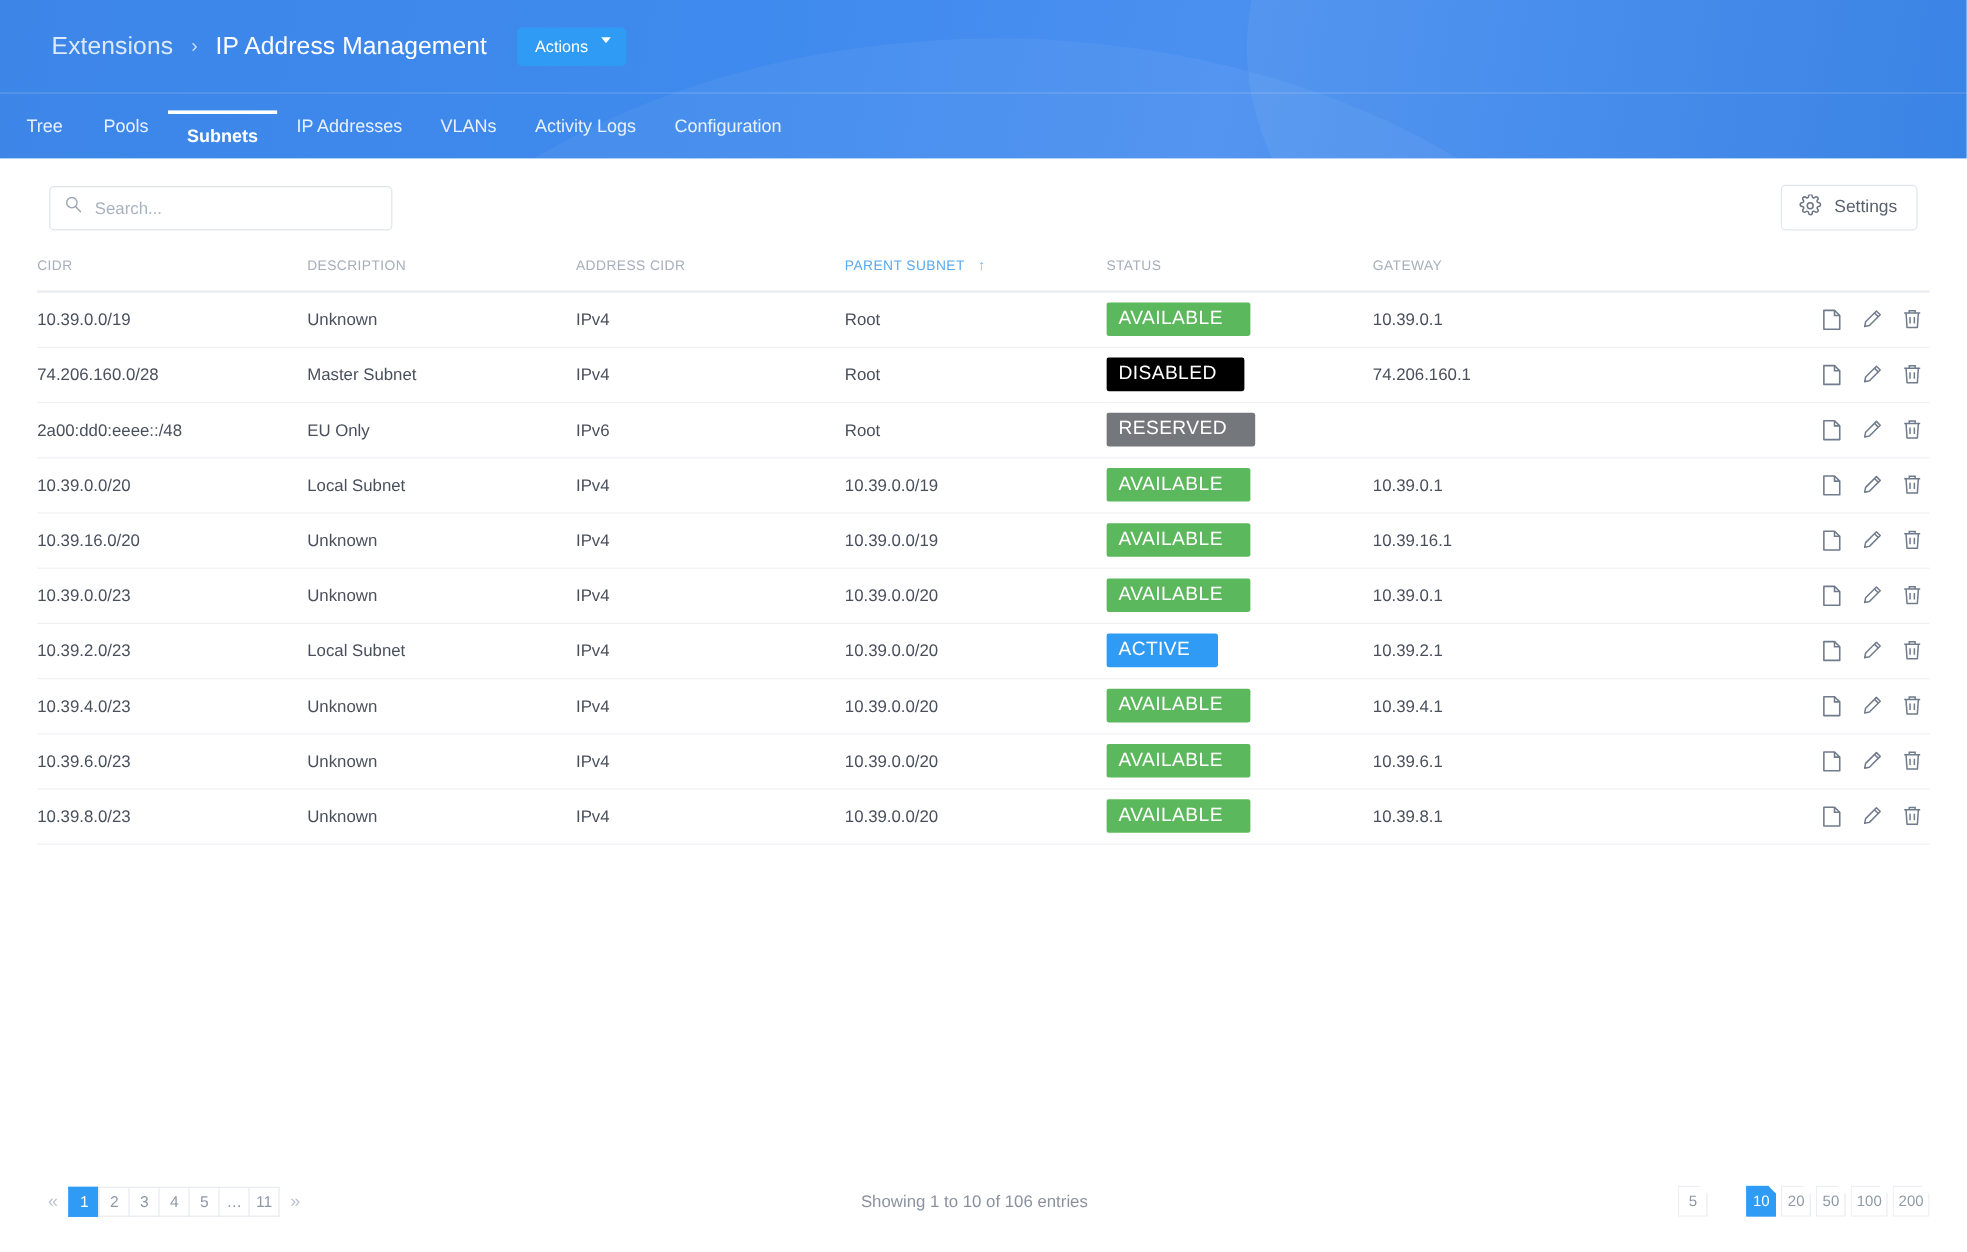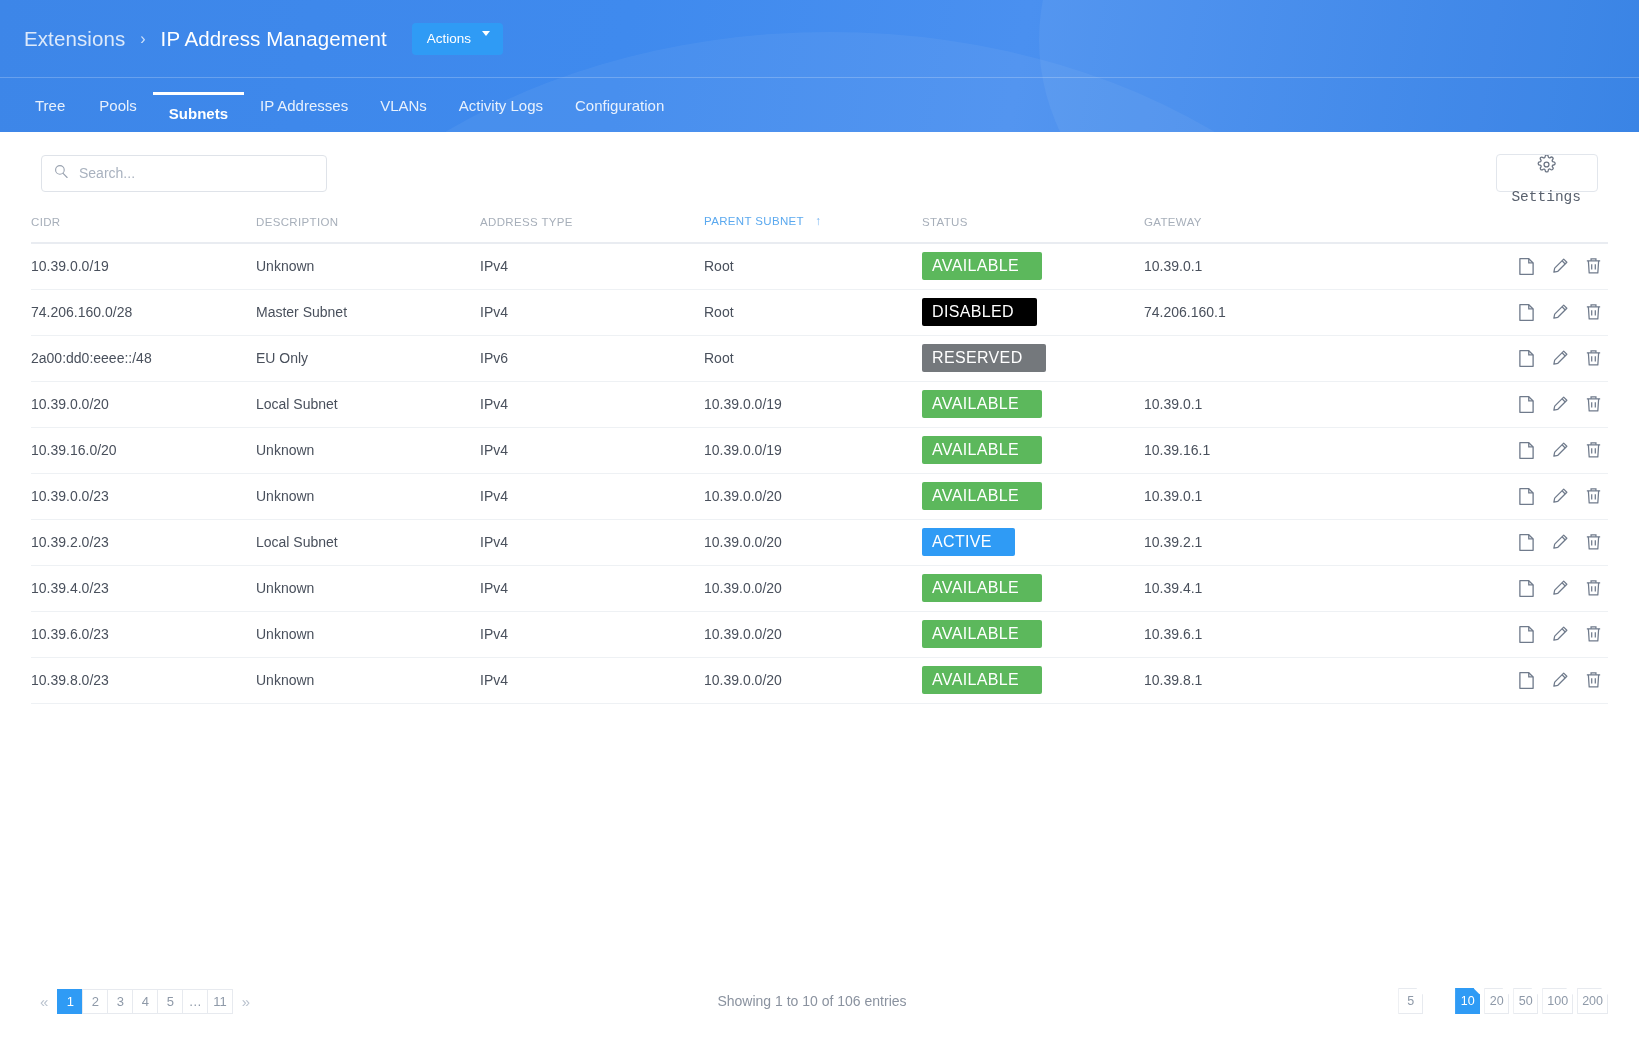--- a/index.html
+++ b/index.html
@@ -39,21 +39,21 @@
     background: rgba(255,255,255,0.05);
     pointer-events: none;
   }
 
   .breadcrumb-row {
     position: relative;
     z-index: 2;
     height: 77px;
     display: flex;
     align-items: center;
-    padding: 0 0 0 24px;
+    padding: 0 0 0 43px;
     gap: 15px;
   }
   .crumb-link {
     color: rgba(255,255,255,0.82);
     font-size: 20.5px;
     letter-spacing: .1px;
     cursor: pointer;
   }
   .crumb-sep {
     color: rgba(255,255,255,0.75);
@@ -88,21 +88,21 @@
     display: inline-block;
   }
 
   .tabs-row {
     position: relative;
     z-index: 2;
     height: 56px;
     border-top: 1px solid rgba(255,255,255,0.22);
     display: flex;
     align-items: stretch;
-    padding-left: 35px;
+    padding-left: 22px;
     gap: 0;
   }
   .tab {
     display: flex;
     align-items: center;
     color: rgba(255,255,255,0.88);
     font-size: 15px;
     padding: 0 16px;
     cursor: pointer;
     position: relative;
@@ -154,22 +154,21 @@
     border: 1px solid #e2e6ec;
     border-radius: 4px;
     background: #fff;
     display: flex;
     align-items: center;
     gap: 11px;
     padding: 0 16px 0 14px;
     cursor: pointer;
     font-size: 14.5px;
     color: #59616e;
-    font-family: Liberation Mono, monospace;
-    flex-direction: column;
+    font-family: Liberation Sans, sans-serif;
   }
 
   
   .table-wrap { padding: 0 31px; }
   table.grid {
     width: 100%;
     border-collapse: collapse;
     table-layout: fixed;
   }
   table.grid thead th {
@@ -348,21 +347,21 @@
     <span>Settings</span>
   </button>
 </div>
 
 <div class="table-wrap">
   <table class="grid">
     <thead>
       <tr id="thead-row">
           <th class="col-cidr"><span>CIDR</span></th>
           <th class="col-desc"><span>DESCRIPTION</span></th>
-          <th class="col-type"><span>ADDRESS TYPE</span></th>
+          <th class="col-type"><span>ADDRESS CIDR</span></th>
           <th class="col-parent sorted"><span>PARENT SUBNET</span><span class="sort-arrow">↑</span></th>
           <th class="col-status"><span>STATUS</span></th>
           <th class="col-gw"><span>GATEWAY</span></th>
           <th class="col-act"><span></span></th>
         </tr>
     </thead>
     <tbody id="tbody">
         <tr>
           <td class="col-cidr">10.39.0.0/19</td>
           <td class="col-desc">Unknown</td>

